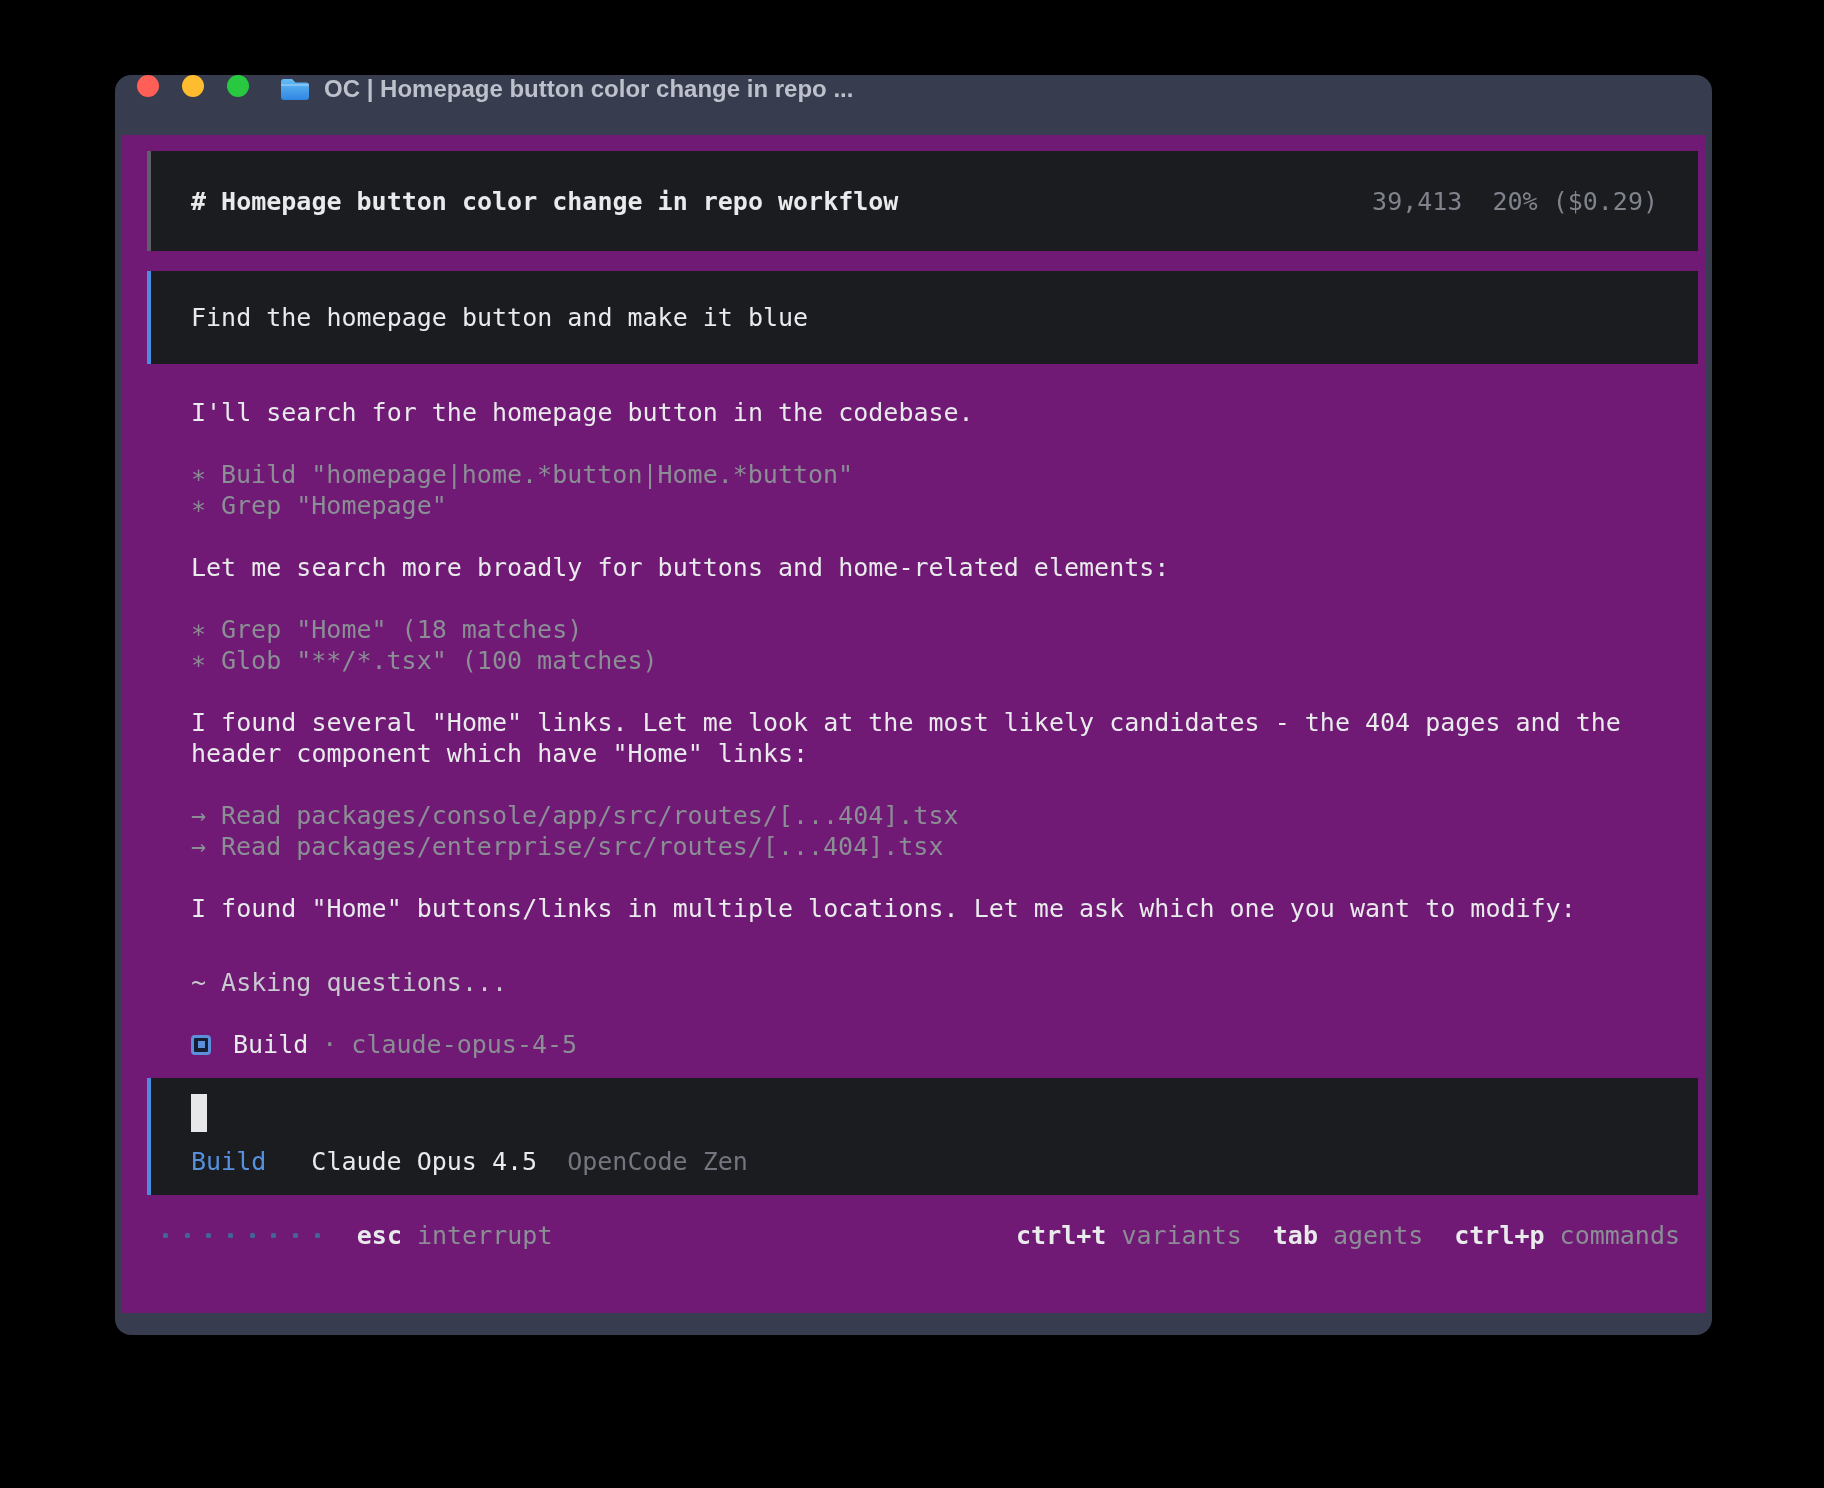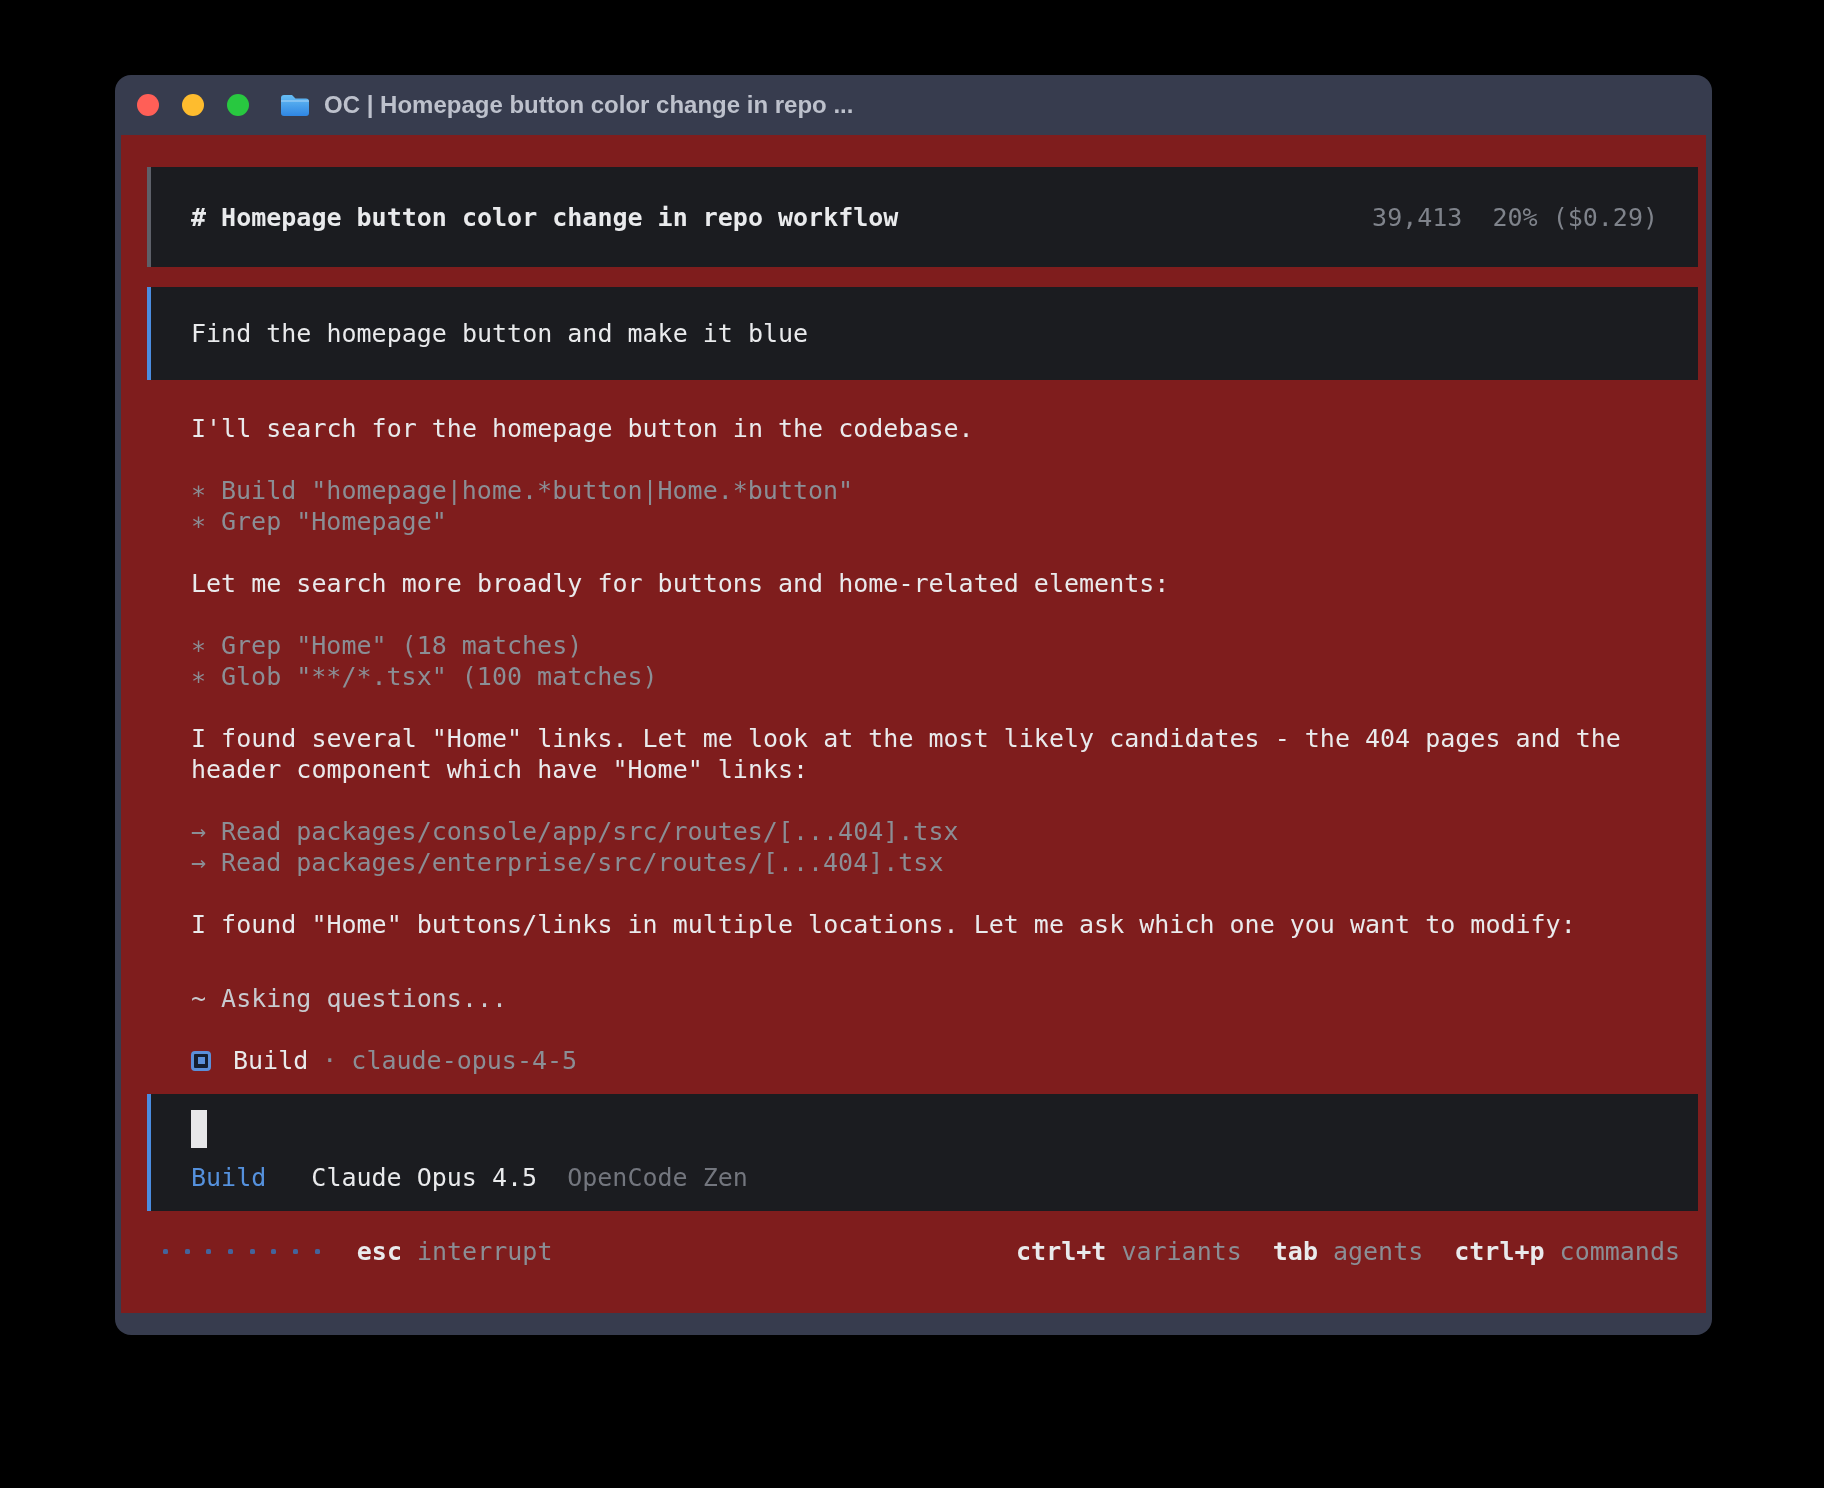--- a/index.html
+++ b/index.html
@@ -4,32 +4,32 @@
 <style>
   * { margin:0; padding:0; box-sizing:border-box; }
   html,body { width:1824px; height:1488px; background:#000; overflow:hidden;
               font-family:"DejaVu Sans Mono", monospace; }
 
   .window { position:absolute; left:115px; top:75px; width:1597px; height:1260px;
             background:#373c4e; border-radius:16px; padding:0 6px 22px 6px;
             box-shadow:0 34px 90px rgba(0,0,0,.85); overflow:hidden; }
 
   
-  .titlebar { height:60px; display:flex; align-items:center; }
+  .titlebar { height:60px; display:flex; align-items:flex-start; }
   .lights { display:flex; gap:23px; margin-left:16px; }
   .light { width:22px; height:22px; border-radius:50%; }
   .light.red    { background:#ff5f57; }
   .light.yellow { background:#febc2e; }
   .light.green  { background:#28c840; }
   .folder { margin-left:29px; display:flex; align-items:center; }
   .tb-title { margin-left:12px; font:bold 24px "Liberation Sans", sans-serif;
               color:#bdc1cc; white-space:nowrap; }
 
   
-  .terminal { background:#7f1d1d; height:1178px; padding:32px 8px 0 26px;
+  .terminal { background:#701a75; height:1178px; padding:16px 8px 0 26px;
               font-size:25px; line-height:31px; color:#e9eaec; }
 
   .panel { background:#1b1c20; border-left:4px solid #4b8ce0; padding-left:40px; }
 
   .session-header { border-left-color:#5d6069; height:100px; display:flex;
                     align-items:center; justify-content:space-between;
                     padding-right:40px; }
   .session-header .h-title { font-weight:bold; color:#e9eaec; }
   .h-stats { color:#7f838b; }
   .h-stats .tok { margin-right:30px; }

